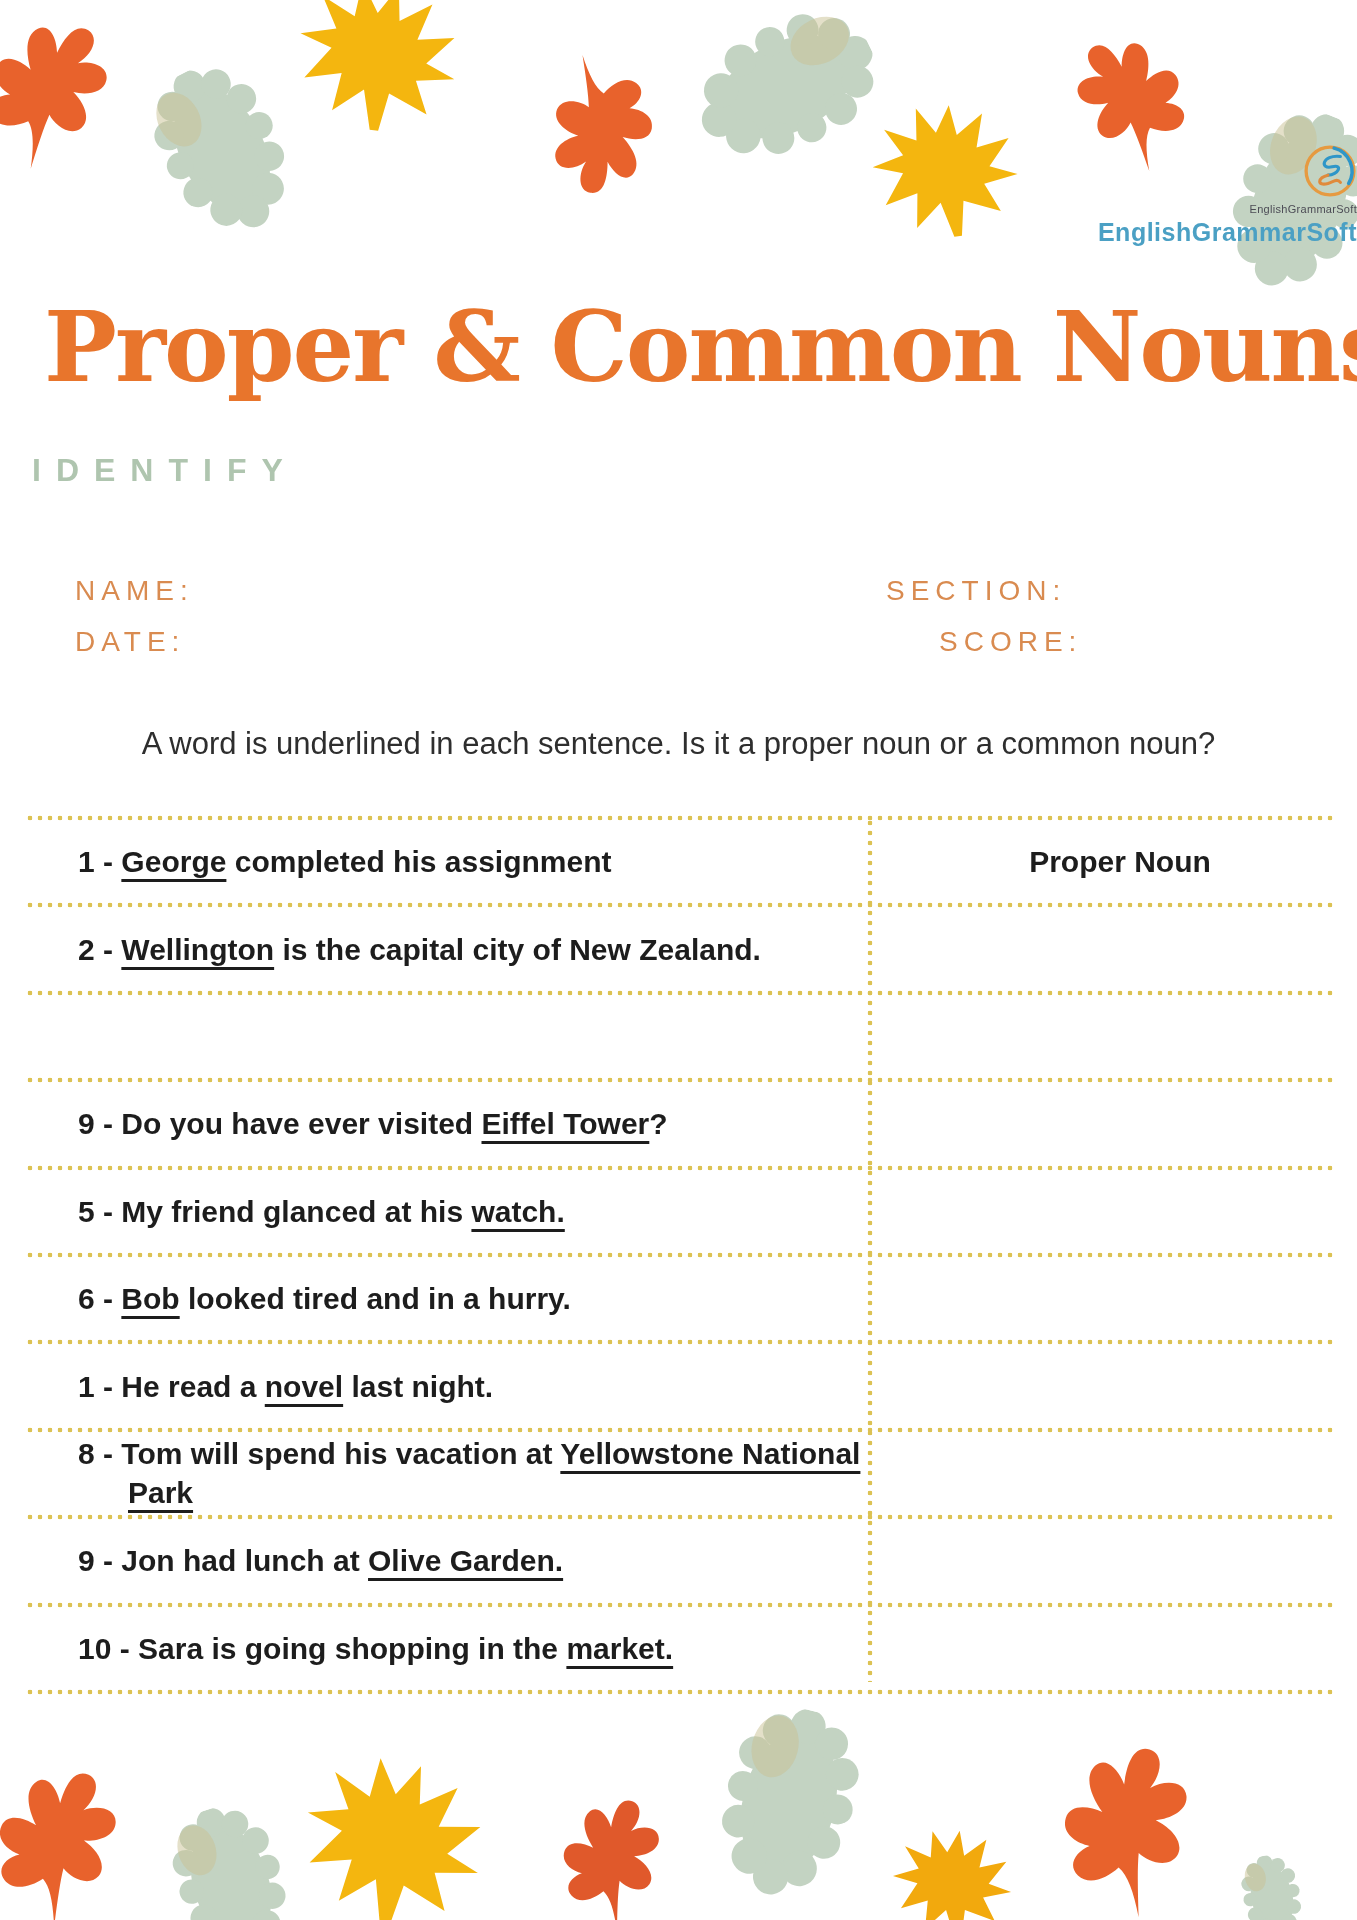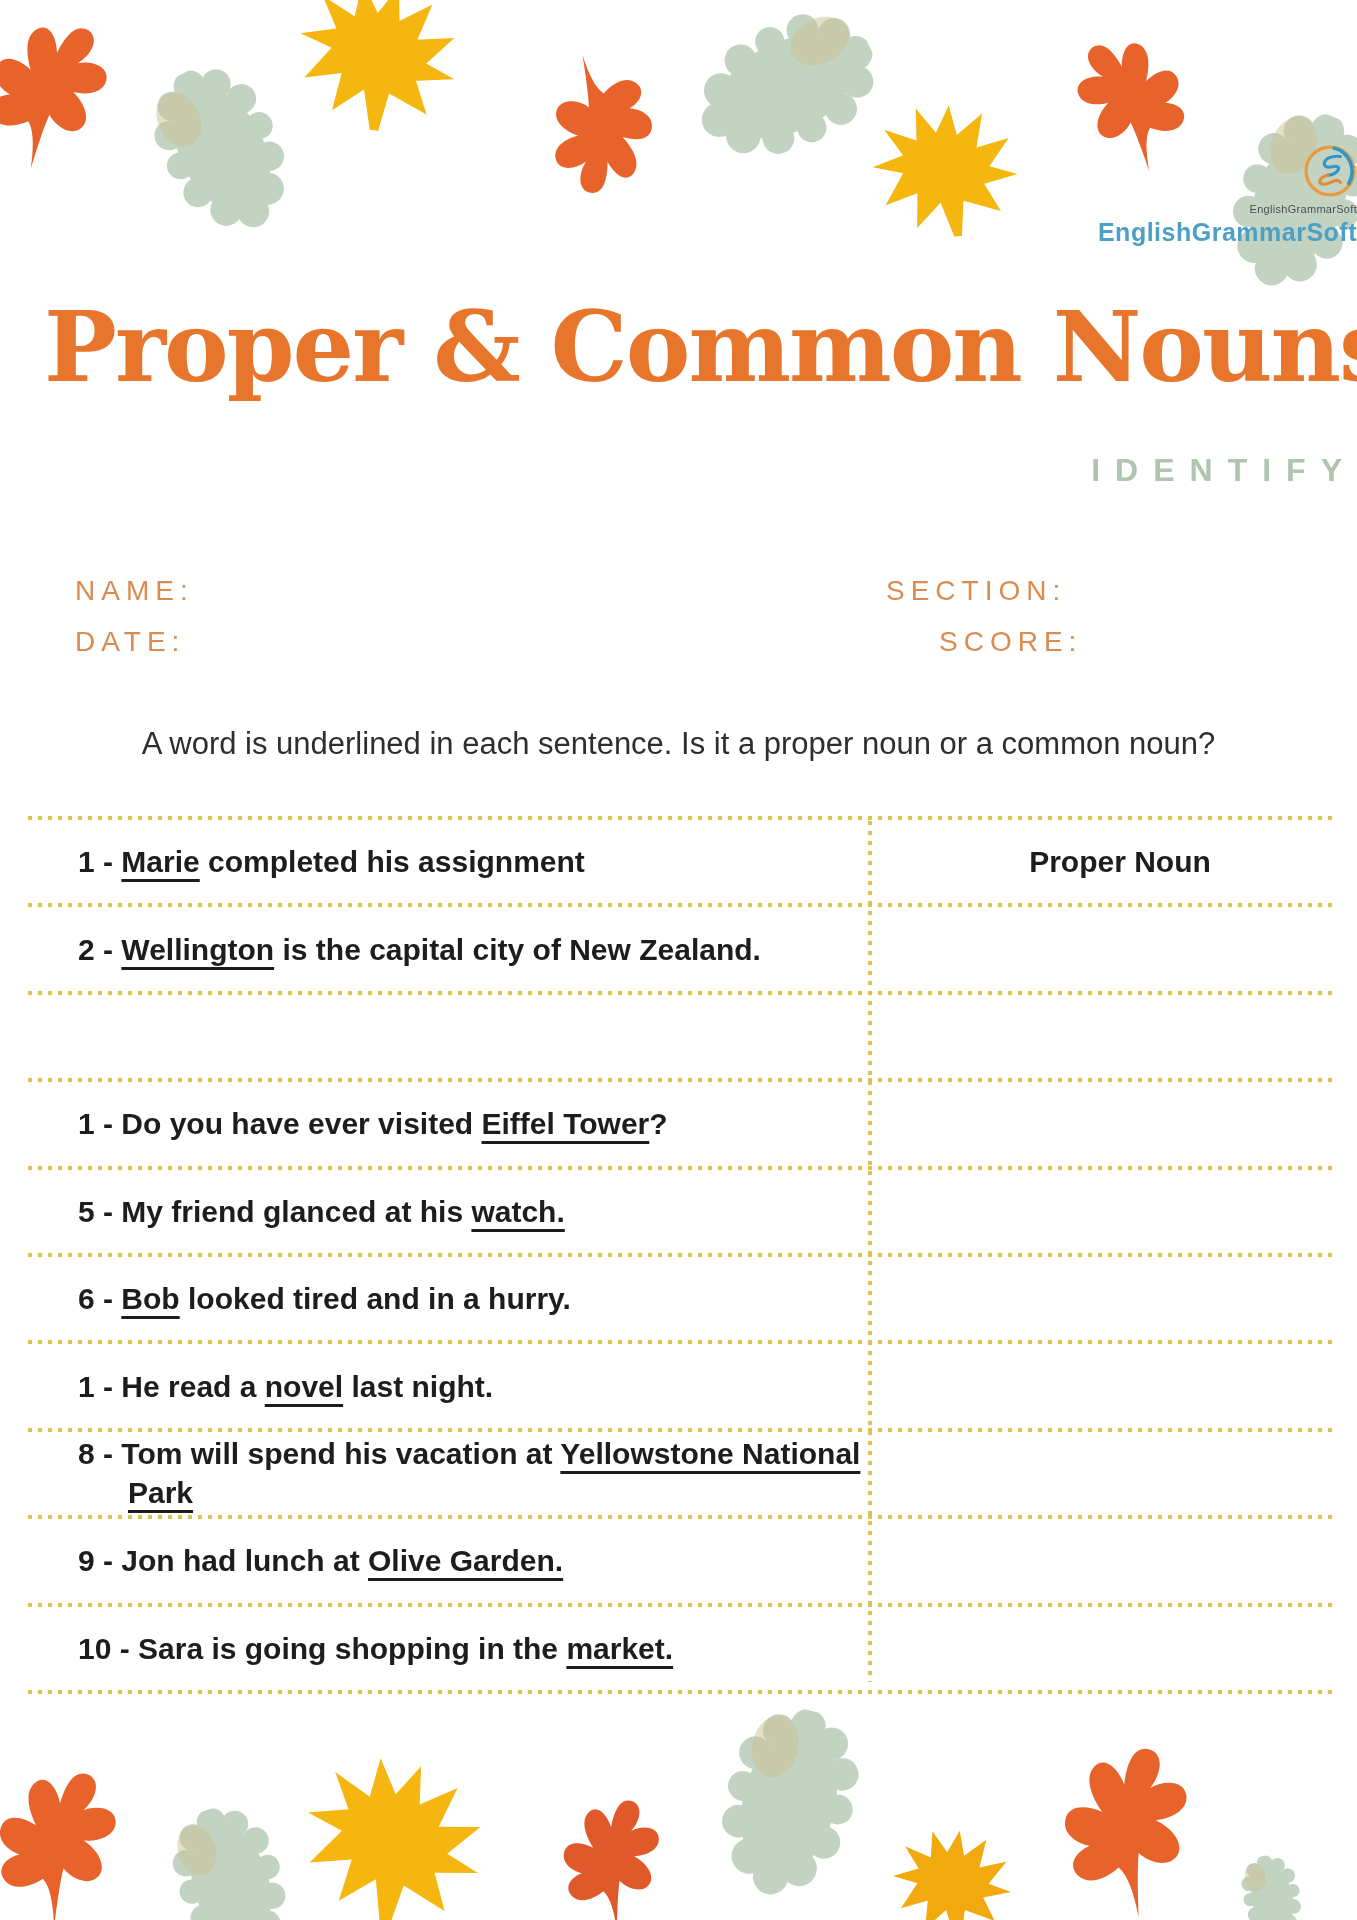--- a/index.html
+++ b/index.html
@@ -23,22 +23,22 @@
   .logo-caption{font-size:11px;color:#4c4c55;margin-top:3px;letter-spacing:.3px;}
   .wordmark{font-size:25px;font-weight:bold;color:var(--teal,#4BA0C4);margin-top:5px;letter-spacing:.5px;}
 
   .page-title{
     position:absolute;left:0;right:0;top:292px;text-align:center;
     font-family:"DejaVu Serif",serif;font-weight:bold;
     font-size:97px;line-height:1.15;letter-spacing:-2px;
     color:var(--title_orange,#E8752C);white-space:nowrap;padding-left:44px;
   }
   .page-subtitle{
-    position:absolute;left:0;right:0;top:452px;text-align:right;
-    font-size:32px;font-weight:bold;letter-spacing:15px;padding-left:15px;
+    position:absolute;left:0;right:0;top:452px;text-align:left;
+    font-size:32px;font-weight:bold;letter-spacing:15px;padding-left:32px;
     color:var(--sage_text,#AFC5AF);
   }
 
   
   .field-label{
     position:absolute;font-size:28px;letter-spacing:6px;
     color:var(--field_orange,#D98B50);
   }
   .f-name{left:75px;top:575px;}
   .f-date{left:75px;top:626px;}
@@ -158,21 +158,21 @@
 <div class="field-label f-date">DATE:</div>
 <div class="field-label f-section">SECTION:</div>
 <div class="field-label f-score">SCORE:</div>
 
 <div class="instruction">A word is underlined in each sentence. Is it a proper noun or a common noun?</div>
 
 <div class="wtable">
   <div>
   <div class="wrow">
     <div class="sentence-cell">
-      <p><span>1 - </span><span class="u">Marie</span><span> completed his assignment</span></p>
+      <p><span>1 - </span><span class="u">George</span><span> completed his assignment</span></p>
     </div>
     <div class="answer-cell">
       <span>Proper Noun</span>
     </div>
   </div>
 
   <div class="wrow">
     <div class="sentence-cell">
       <p><span>2 - </span><span class="u">Wellington</span><span> is the capital city of New Zealand.</span></p>
     </div>
@@ -182,21 +182,21 @@
   </div>
 
   <div class="wrow">
     <div class="answer-cell">
       <span></span>
     </div>
   </div>
 
   <div class="wrow">
     <div class="sentence-cell">
-      <p><span>1 - Do you have ever visited </span><span class="u">Eiffel Tower</span><span>?</span></p>
+      <p><span>9 - Do you have ever visited </span><span class="u">Eiffel Tower</span><span>?</span></p>
     </div>
     <div class="answer-cell">
       <span></span>
     </div>
   </div>
 
   <div class="wrow">
     <div class="sentence-cell">
       <p><span>5 - My friend glanced at his </span><span class="u">watch.</span><span></span></p>
     </div>

